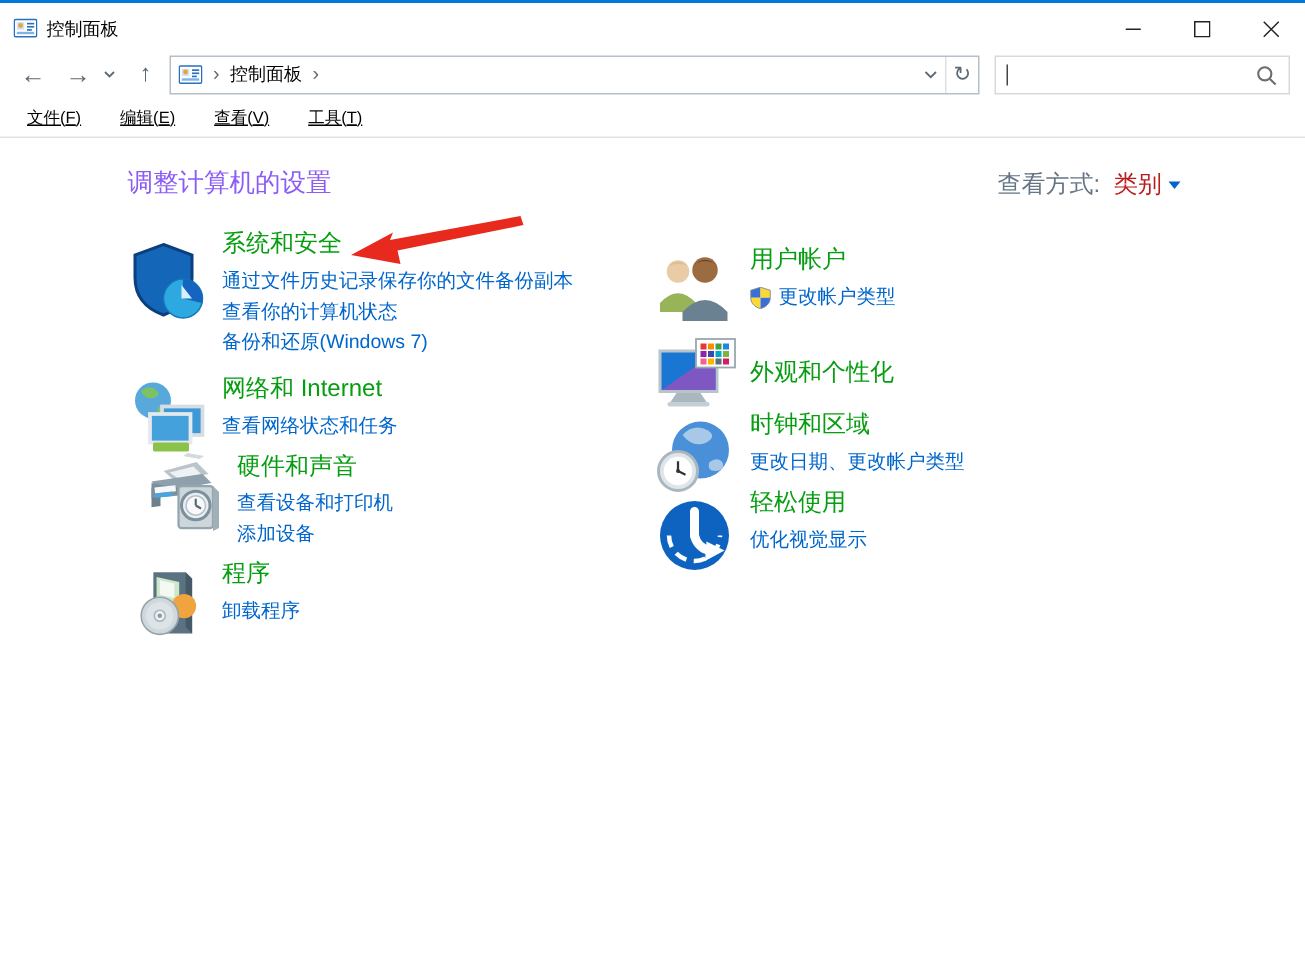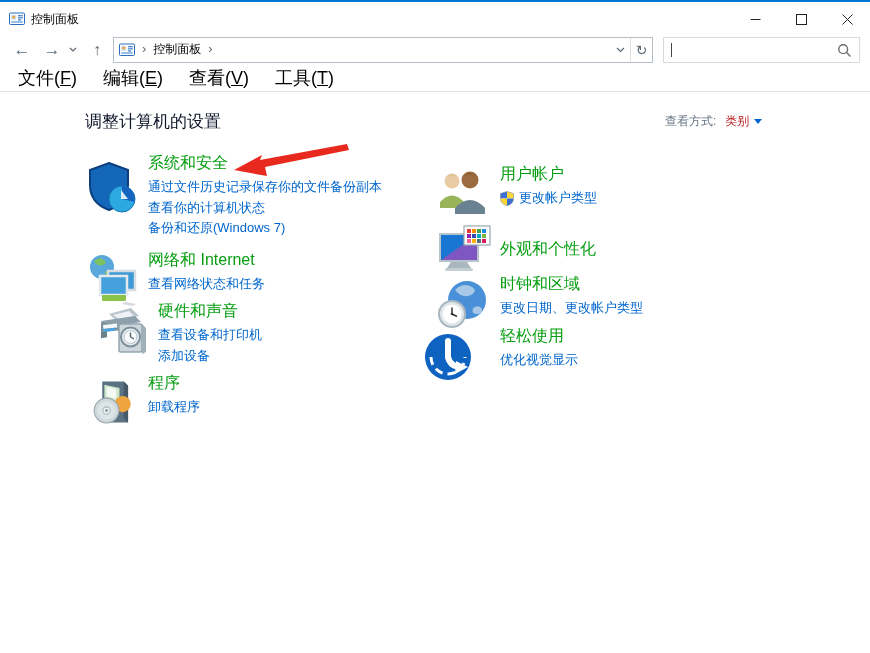--- a/index.html
+++ b/index.html
@@ -38,27 +38,27 @@
                   color:#5d6a75; font-size:14px; }
 
   .searchbox { margin-left:10px; width:197px; height:26px; border:1px solid #d9d9d9; background:#fff;
                position:relative; display:flex; align-items:center; }
   .caret { width:1px; height:14px; background:#444; margin-left:7px; }
   .search-glyph { position:absolute; right:7px; top:5px; }
 
   
   .menubar { position:absolute; top:63px; left:0; right:0; height:27px; display:flex; align-items:center;
              border-bottom:1px solid #e3e3e3; background:#fff; }
-  .menu-item { font-size:18px; color:#000; margin-left:10px; padding:4px 8px; }
+  .menu-item { font-size:11px; color:#000; margin-left:10px; padding:4px 8px;text-decoration:underline; }
   .menu-item .u { text-decoration:underline; }
 
   
   .content { position:absolute; top:90px; left:0; right:0; bottom:0; background:#fff; }
-  .page-heading { position:absolute; left:85px; top:18px; font-size:17px; color:#0f172a; }
-  .viewby { position:absolute; left:665px; top:21px; font-size:12px; display:flex; align-items:center; }
+  .page-heading { position:absolute; left:85px; top:18px; font-size:17px; color:#8b5cf6; }
+  .viewby { position:absolute; left:665px; top:21px; font-size:16px; display:flex; align-items:center; }
   .viewby-label { color:#667585; }
   .viewby-value { color:#b91c1c; margin-left:9px; }
   .viewby-tri { width:0; height:0; border-left:4px solid transparent; border-right:4px solid transparent;
                 border-top:5px solid #0066cc; margin-left:5px; }
 
   .cat { position:absolute; display:flex; }
   .cat .iconbox { width:56px; flex:0 0 56px; }
   .cat .textcol { margin-left:7px; }
   .cat-title { font-size:16px; color:#069e10; line-height:22px; margin-bottom:3px; }
   .cat-link { font-size:13px; color:#0066cc; line-height:20.5px; display:flex; align-items:center; }
@@ -66,21 +66,21 @@
 
   
   .pos-l1 { left:85px;  top:60px;  }
   .pos-l2 { left:85px;  top:157px; }
   .pos-l3 { left:95px;  top:209px;font-family:Liberation Mono, monospace; }
   .pos-l4 { left:85px;  top:280px; }
   
   .pos-r1 { left:437px; top:71px;  }
   .pos-r2 { left:437px; top:132px; }
   .pos-r3 { left:437px; top:181px; }
-  .pos-r4 { left:422px; top:233px;gap:15px; }
+  .pos-r4 { left:437px; top:233px; }
 
   .mt8 { margin-top:8px; } .mt3 { margin-top:3px; } .mt5 { margin-top:5px; } .mt6 { margin-top:6px; }
   .tc-center { margin-top:14px; }
 
   .annot-arrow { position:absolute; left:228px; top:48px; pointer-events:none; }
 </style>
 </head>
 <body>
 
 <svg width="0" height="0" style="position:absolute">

